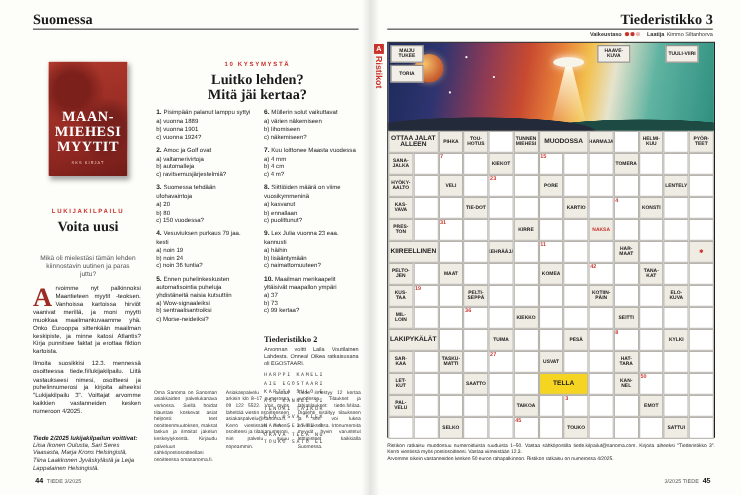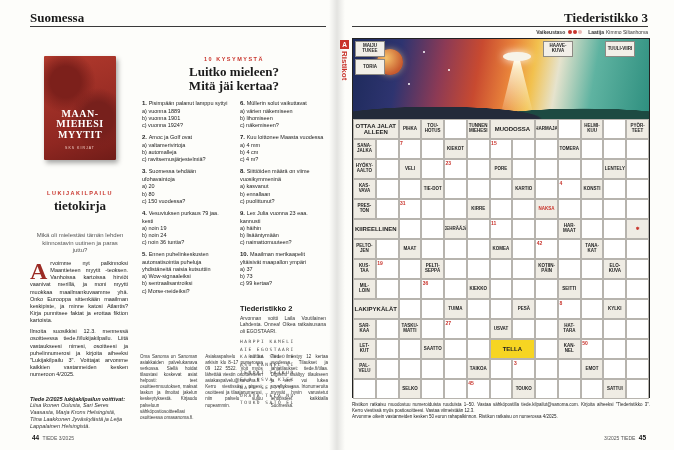--- a/index.html
+++ b/index.html
@@ -16,39 +16,39 @@
   .sub-head{font-size:5px;color:#333;display:flex;align-items:center;gap:2px;}
   .dot{display:inline-block;width:4px;height:4px;border-radius:50%;margin:0 .5px;}
   
   #book{left:44px;top:56px;width:72px;height:104px;border-radius:1px;
     background:radial-gradient(70% 50% at 30% 25%,#7c201b 30%,transparent 60%),
                radial-gradient(60% 45% at 75% 60%,#77201c 35%,transparent 65%),
                linear-gradient(160deg,#b23a2d,#8f2721 70%,#701c18);
     box-shadow:2px 3px 5px rgba(0,0,0,.35);display:flex;flex-direction:column;
     align-items:center;justify-content:flex-end;padding-bottom:10px;}
   #book .btitle{color:#fff;font-family:"Liberation Serif",serif;font-weight:bold;
-    font-size:10px;line-height:1.05;text-align:center;letter-spacing:.5px;}
+    font-size:13px;line-height:1.05;text-align:center;letter-spacing:.5px;}
   #book .bpub{color:#f3cfc7;font-size:3.5px;letter-spacing:1px;margin-top:6px;}
   
   .kicker{color:#c8332b;font-weight:bold;font-size:5.5px;letter-spacing:1.5px;text-align:center;}
   .contest-title{font-family:"Liberation Serif",serif;font-weight:bold;font-size:13px;
     text-align:center;line-height:1.0;}
   .intro{font-size:6px;color:#555;text-align:center;line-height:1.25;}
   .cbody p{font-size:5.5px;line-height:1.3;text-align:justify;margin-bottom:4px;color:#222;}
   .cbody p:first-child::first-letter{float:left;font-family:"Liberation Serif",serif;
     font-size:24px;line-height:.8;padding:2px 3px 0 0;color:#9c2b24;font-weight:bold;}
   .winners-title{font-size:5.5px;font-weight:bold;font-style:italic;}
   .winners{font-size:5.5px;font-style:italic;line-height:1.3;color:#333;}
   
   .quiz-title{font-family:"Liberation Serif",serif;font-weight:bold;font-size:13px;
     text-align:center;line-height:1.05;}
   .qcol .q{font-size:5.5px;line-height:1.3;margin-bottom:5px;color:#222;}
   .qcol .q b{font-size:6px;}
   
-  .tr2-title{font-family:Liberation Sans, sans-serif;font-weight:bold;font-size:7.5px;margin:16px 0 2px;}
+  .tr2-title{font-family:Liberation Serif, serif;font-weight:bold;font-size:7.5px;margin:16px 0 2px;}
   .tr2-body{font-size:5px;line-height:1.3;color:#333;text-align:justify;}
   .tr2grid{margin-top:4px;font-family:"DejaVu Sans Mono",monospace;font-size:4.5px;
     letter-spacing:1.5px;line-height:1.7;color:#444;}
   
   .svc-title{font-weight:bold;font-size:8px;}
   .svc-cols{display:flex;gap:8px;margin-top:3px;}
   .svc-col{flex:1;font-size:4.5px;line-height:1.35;text-align:justify;color:#333;}
   
   .foot{font-size:5px;color:#555;}
   .foot b{font-size:6.5px;color:#111;margin:0 2px;}
@@ -102,35 +102,35 @@
     <div class="btitle">
         <div>MAAN-</div>
         <div>MIEHESI</div>
         <div>MYYTIT</div>
       </div>
     <div class="bpub">SKS KIRJAT</div>
   </div>
 
   <div class="abs kicker" style="left:30px;top:190px;width:100px;">LUKIJAKILPAILU</div>
   <div class="abs contest-title" style="left:30px;top:199px;width:100px;">
-    <div>tietokirja</div>
+    <div>Voita uusi</div>
   </div>
   <div class="abs intro" style="left:34px;top:232px;width:92px;">Mikä oli mielestäsi tämän lehden kiinnostavin uutinen ja paras juttu?</div>
   <div class="abs cbody" style="left:30px;top:260px;width:98px;">
       <p>Arvoimme nyt palkinnoksi Maantieteen myytit -teoksen. Vanhoissa kartoissa hirviöt vaanivat merillä, ja moni myytti muokkaa maailmankuvaamme yhä. Onko Eurooppa sittenkään maailman keskipiste, ja minne katosi Atlantis? Kirja punnitsee faktat ja erottaa fiktion kartoista.</p>
       <p>Ilmoita suosikkisi 12.3. mennessä osoitteessa tiede.fi/lukijakilpailu. Liitä vastaukseesi nimesi, osoitteesi ja puhelinnumerosi ja kirjoita aiheeksi "Lukijakilpailu 3". Voittajat arvomme kaikkien vastanneiden kesken numeroon 4/2025.</p>
     </div>
   <div class="abs" style="left:30px;top:396px;width:98px;">
     <div class="winners-title">Tiede 2/2025 lukijakilpailun voittivat:</div>
     <div class="winners">Liisa Ikonen Oulusta, Sari Seres Vaasasta, Marja Krons Helsingistä, Tiina Laakkonen Jyväskylästä ja Leija Lappalainen Helsingistä.</div>
   </div>
 
   <div class="abs kicker" style="left:140px;top:56px;width:188px;">10 KYSYMYSTÄ</div>
   <div class="abs quiz-title" style="left:140px;top:65px;width:188px;">
-    <div>Luitko mieleen?</div>
+    <div>Luitko lehden?</div>
     <div>Mitä jäi kertaa?</div>
   </div>
   <div class="abs qcol" style="left:142px;top:100px;width:86px;">
       <div class="q"><b>1. </b>Pisimpään palanut lamppu syttyi<br>a) vuonna 1889<br>b) vuonna 1901<br>c) vuonna 1924?</div>
       <div class="q"><b>2. </b>Amoc ja Golf ovat<br>a) valtamerivirtoja<br>b) automalleja<br>c) ravitsemusjärjestelmiä?</div>
       <div class="q"><b>3. </b>Suomessa tehdään ufohavaintoja<br>a) 20<br>b) 80<br>c) 150 vuodessa?</div>
       <div class="q"><b>4. </b>Vesuviuksen purkaus 79 jaa. kesti<br>a) noin 19<br>b) noin 24<br>c) noin 36 tuntia?</div>
       <div class="q"><b>5. </b>Ennen puhelinkeskusten automatisointia puheluja yhdistäneitä naisia kutsuttiin<br>a) Wow-signaaleiksi<br>b) sentraalisantroiksi<br>c) Morse-neideiksi?</div>
     </div>
   <div class="abs" style="left:240px;top:100px;width:86px;">

